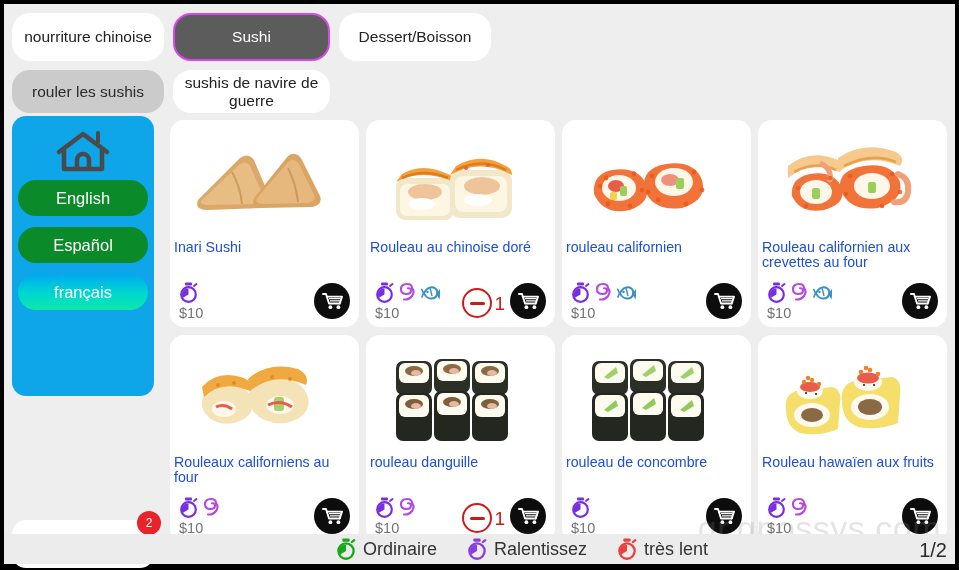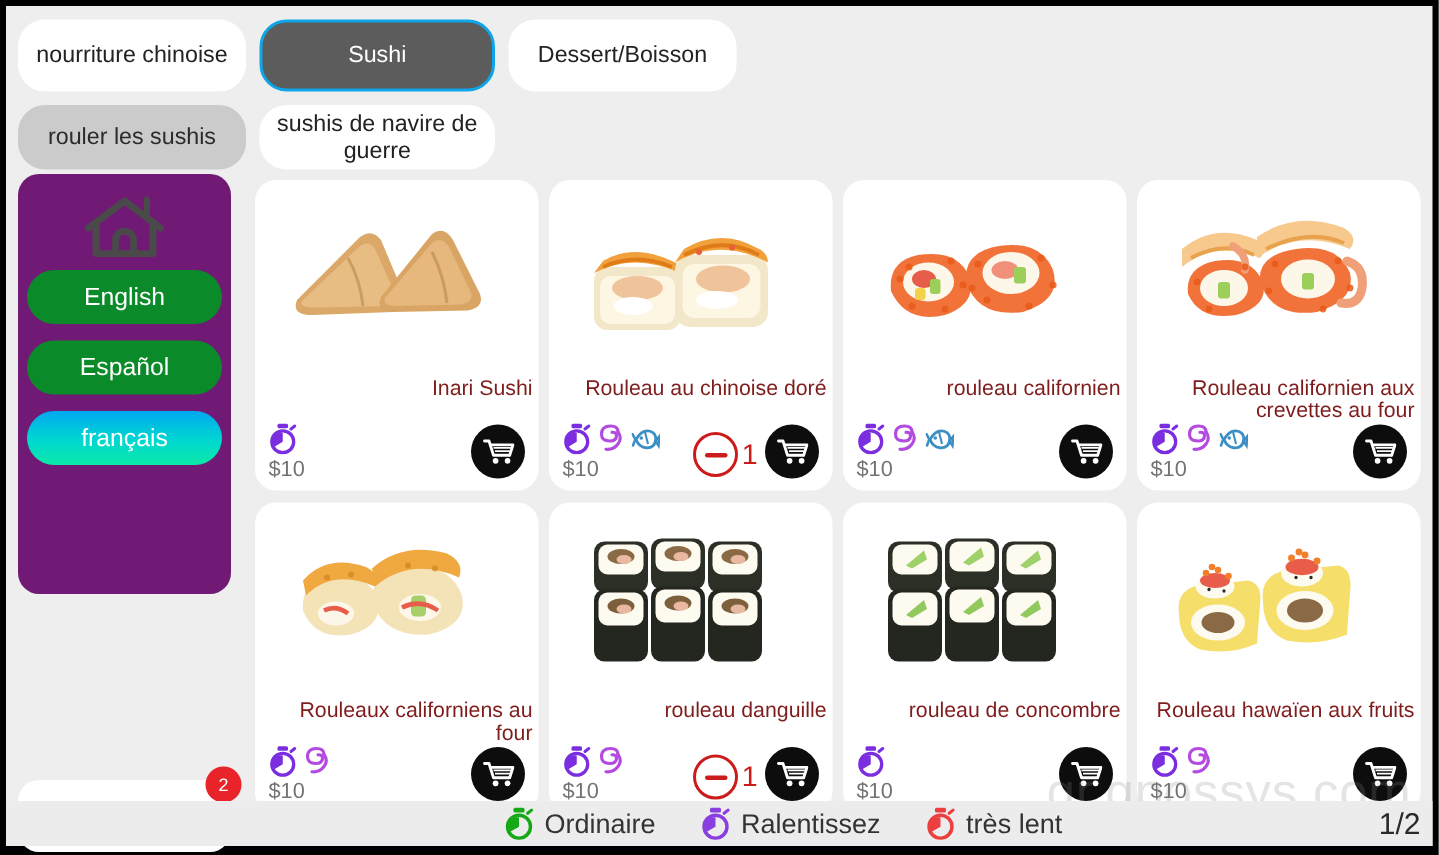--- a/index.html
+++ b/index.html
@@ -36,33 +36,33 @@
     line-height: 1.15;
     padding: 4px 8px;
     cursor: pointer;
     user-select: none;
   }
   .tabrow1 .tab { height: 48px; }
   .tab.t-chinese { width: 152px; }
   .tab.t-sushi {
     width: 157px;
     background: #5c5c5c; color: #fff;
-    border: 2px solid #0ea5e9;
+    border: 2px solid #d946ef;
   }
   .tab.t-dessert { width: 152px; }
   .tabrow2 { margin-top: 9px; }
   .tabrow2 .tab { height: 43px; }
   .subtab.s-roll { width: 152px; background: #cbcbcb; color: #2b2b2b; }
   .subtab.s-warship { width: 157px; background: #fff; }
 
   
   .sidebar {
     position: absolute; left: 8px; top: 112px;
     width: 142px; height: 280px;
-    background: #701a75;
+    background: #0ea5e9;
     border-radius: 14px;
   }
   .home-icon {
     margin: 12px auto 6px auto;
     width: 58px; height: 46px;
     display: block;
   }
   .lang-btn {
     display: block;
     width: 130px; height: 36px;
@@ -113,24 +113,24 @@
     background: #fff;
     border-radius: 14px;
     position: relative;
     overflow: hidden;
   }
   .card-img {
     position: absolute; left: 0; top: 6px;
     width: 189px; height: 122px;
   }
   .card-title {
-    position: absolute; left: 4px; right: 4px; top: 132px;
-    text-align: right;
+    position: absolute; left: 4px; right: 4px; top: 120px;
+    text-align: left;
     font-size: 14.2px;
-    color: #7f1d1d;
+    color: #1d4ed8;
     line-height: 1.08;
   }
   .card-icons {
     position: absolute; left: 9px; top: 162px;
     display: flex; gap: 4px; align-items: center;
   }
   .card-price {
     position: absolute; left: 9px; top: 185px;
     color: #737373;
     font-size: 14.5px;

